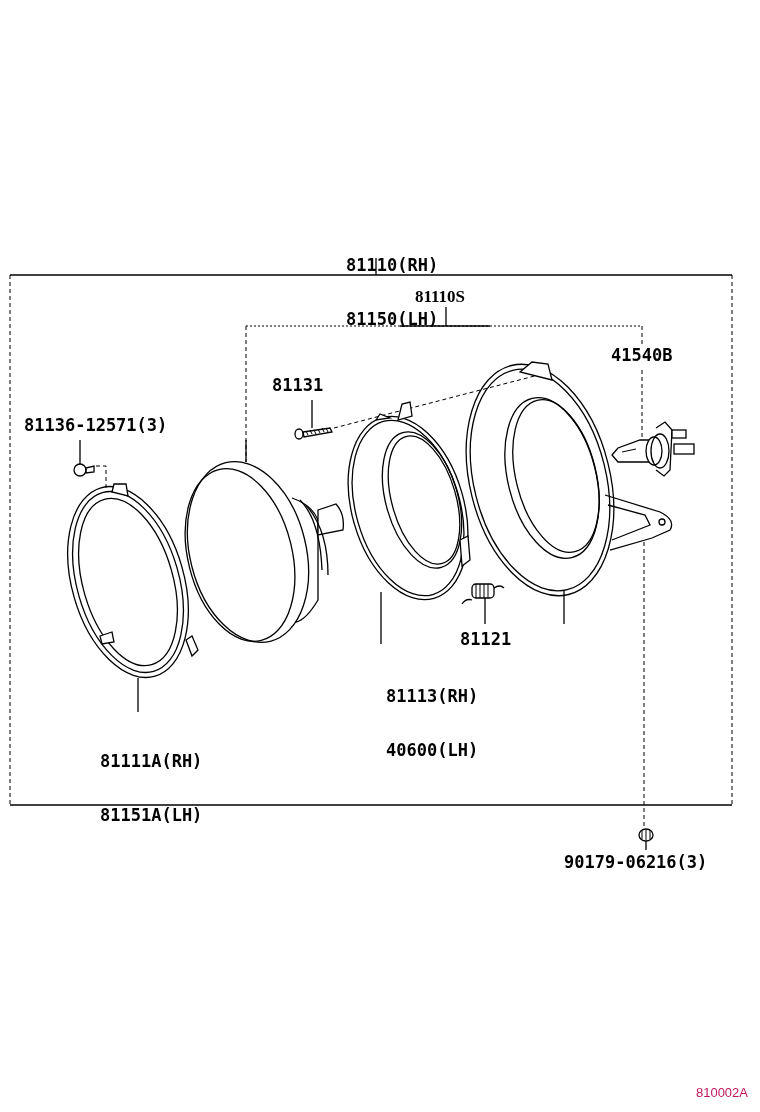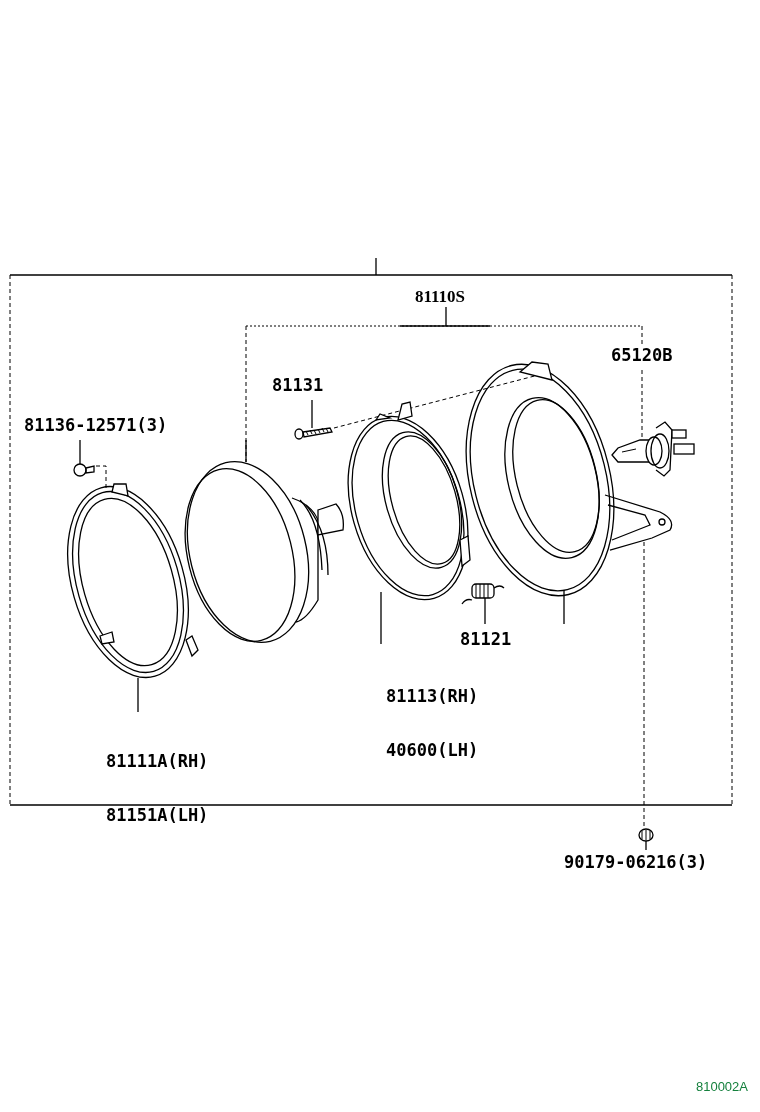--- a/index.html
+++ b/index.html
@@ -13,23 +13,23 @@
       line-height: 18px;
       color: #000000;
       white-space: pre;
       letter-spacing: 0px;
     }
     .label .line { display: block; }
     .ref-code {
       position: absolute;
       font-family: "Liberation Sans", "DejaVu Sans", sans-serif;
       font-size: 13px;
-      color: #15803d;
+      color: #be185d;
       right: 12px;
-      bottom: 18px;
+      bottom: 12px;
     }
     svg .ink { stroke: #000; fill: none; stroke-width: 1.3; }
     svg .ink-thin { stroke: #000; fill: none; stroke-width: 1; }
     svg .ink-fill { stroke: #000; fill: #fff; stroke-width: 1.3; }
     svg .dash { stroke: #000; fill: none; stroke-width: 1; stroke-dasharray: 4 3; }
     svg .dot { stroke: #000; fill: none; stroke-width: 1; stroke-dasharray: 2 2; }
     svg .frame { stroke: #000; fill: none; stroke-width: 1.5; }
   </style>
 </head>
 <body>
@@ -135,30 +135,34 @@
     <line class="dash" x1="644" y1="542" x2="644" y2="826"></line>
 
     <g>
       <ellipse class="ink-fill" cx="646" cy="835" rx="7" ry="6"></ellipse>
       <path class="ink-thin" d="M642,831 l0,8 M646,830 l0,10 M650,831 l0,8"></path>
       <line class="ink" x1="646" y1="841" x2="646" y2="850"></line>
     </g>
   </svg>
 
   
+  <div class="label" style="left:346px; top:220px;">
+    <span class="line">81110(RH)</span>
+    <span class="line">81150(LH)</span>
+  </div>
 
   <div class="label" style="left:415px; top:288px;font-family:Liberation Serif, serif;">81110S</div>
 
-  <div class="label" style="left:611px; top:346px;">65120B</div>
+  <div class="label" style="left:611px; top:346px;">41540B</div>
 
   <div class="label" style="left:272px; top:376px;">81131</div>
 
   <div class="label" style="left:24px; top:416px;">81136-12571(3)</div>
 
-  <div class="label" style="left:106px; top:716px;">
+  <div class="label" style="left:100px; top:716px;">
     <span class="line">81111A(RH)</span>
     <span class="line">81151A(LH)</span>
   </div>
 
   <div class="label" style="left:352px; top:651px;margin-left:34px;">
     <span class="line">81113(RH)</span>
     <span class="line">40600(LH)</span>
   </div>
 
   <div class="label" style="left:460px; top:630px;">81121</div>

